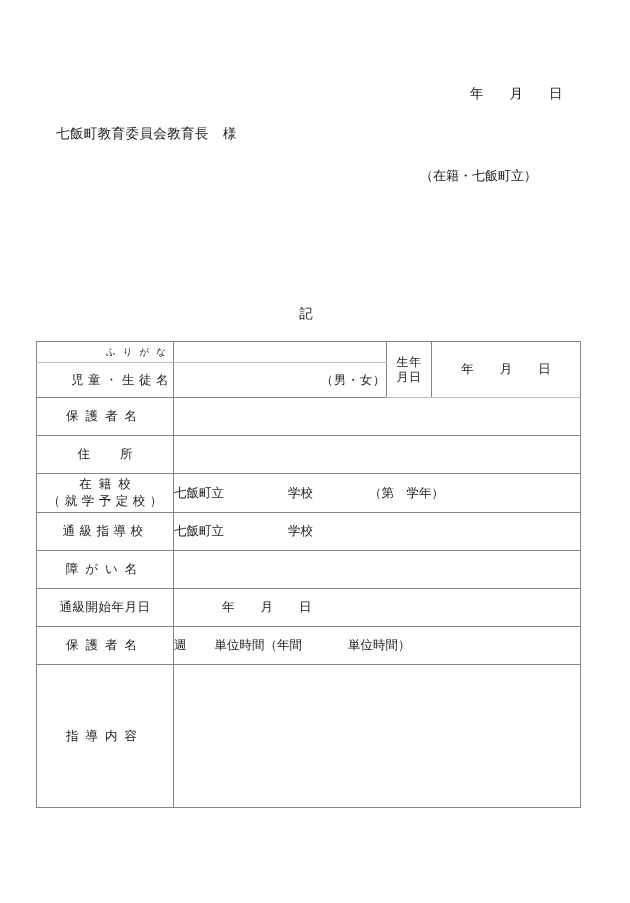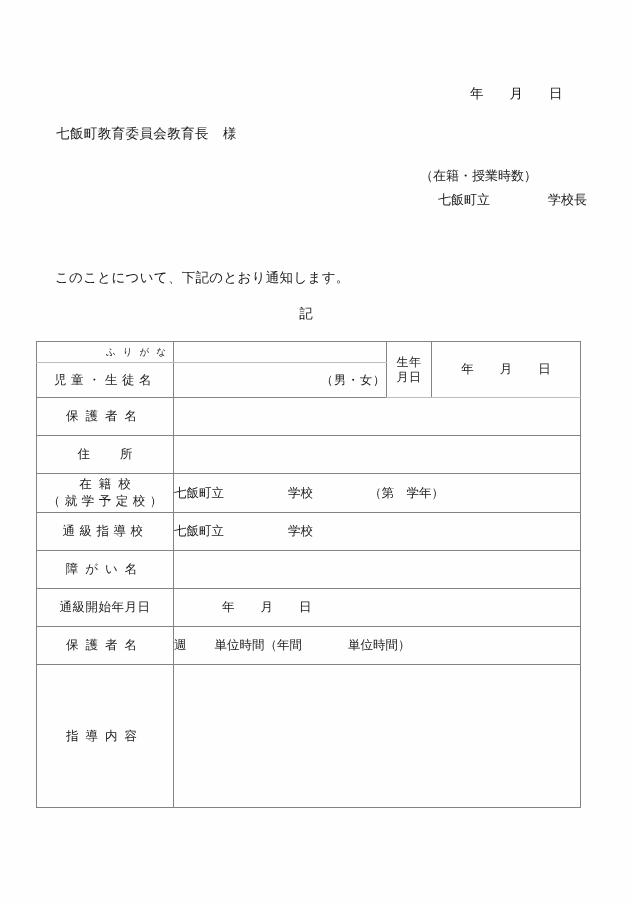--- a/index.html
+++ b/index.html
@@ -144,20 +144,21 @@
     font-size: 12.5px;
     white-space: nowrap;
   }
 
   .row-furi td {
     height: 20px;
     border-bottom: 1px solid #bdbdbd;
   }
   .row-name td {
     height: 34px;
+    text-align: right;
   }
   .cell-sex {
     text-align: right;
     padding-right: 10px;
     font-size: 12px;
     letter-spacing: 1px;
   }
   .cell-dob {
     text-align: center;
     font-size: 12px;
@@ -202,26 +203,24 @@
 
   <div class="date-line">
     <span>年</span><span class="gap"></span><span>月</span><span class="gap"></span><span>日</span>
   </div>
 
   <div class="addressee">
     <span>七飯町教育委員会教育長</span><span class="hon">様</span>
   </div>
 
   <div class="sender">
-    <span>（在籍・授業時数）</span>
-    <span class="line2"><span>七飯町立</span><span class="sp"></span><span>学校長</span></span>
+    <span>（在籍・七飯町立）</span>
   </div>
 
 
-  <div class="intro">このことについて、下記のとおり通知します。</div>
 
   <div class="ki">記</div>
 
   <table class="form-table">
     <colgroup>
       <col style="width:137px">
       <col style="width:213px">
       <col style="width:45px">
       <col style="width:149px">
     </colgroup>

